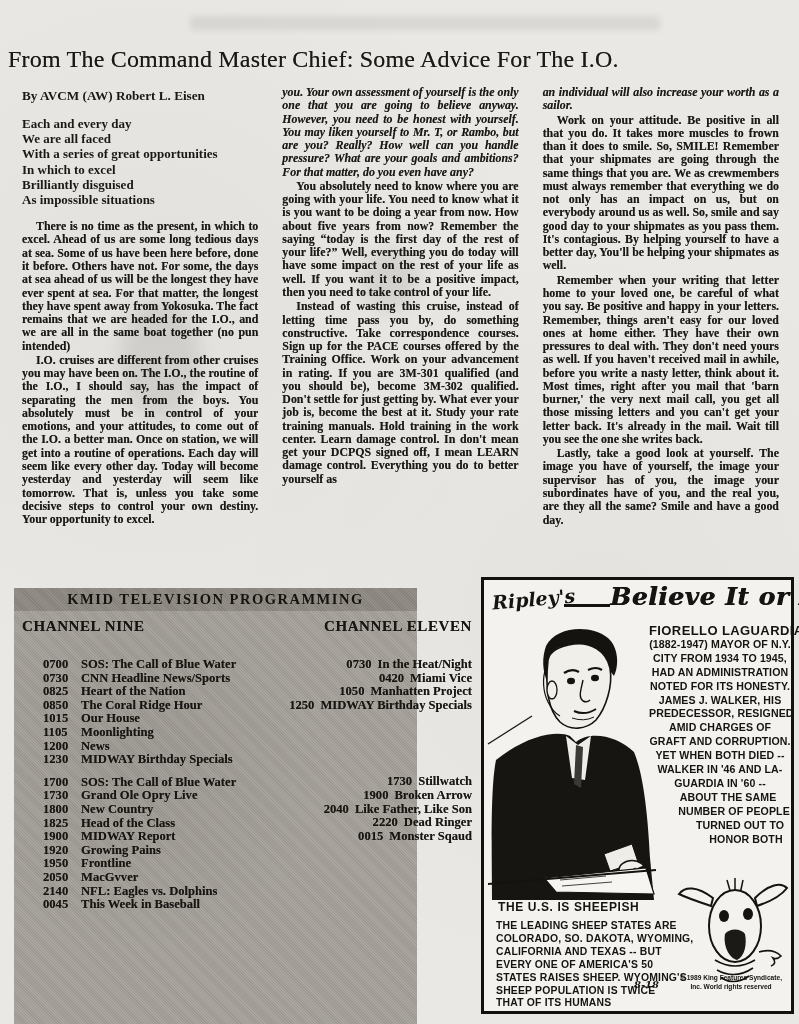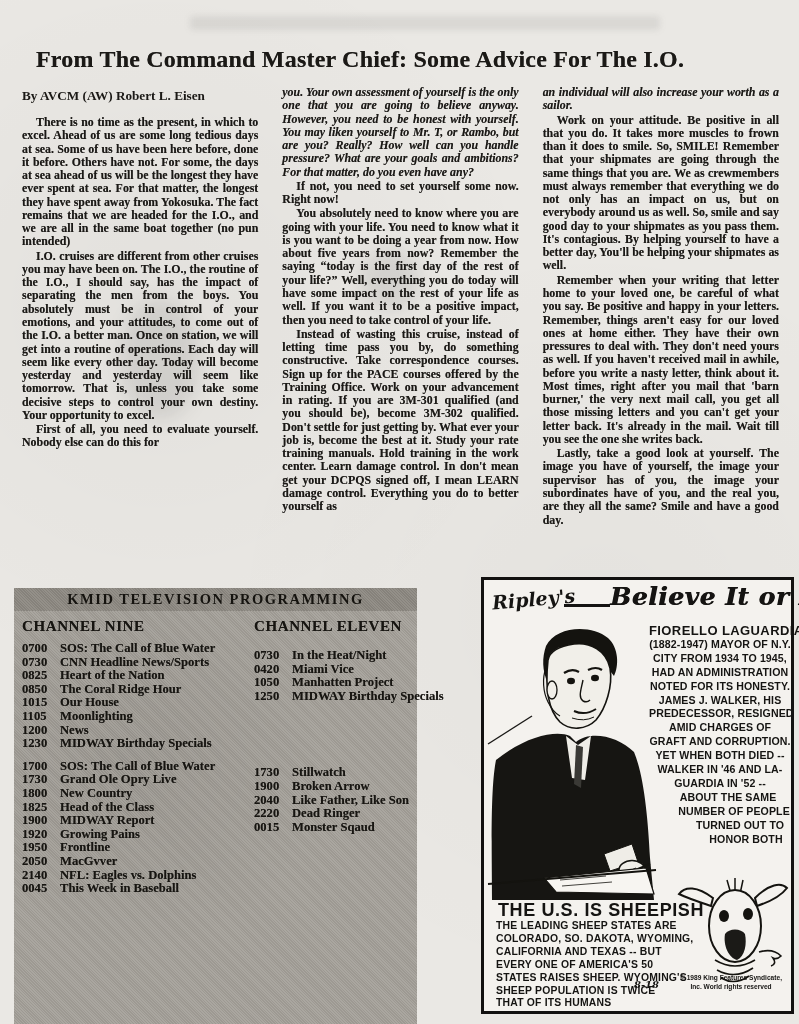--- a/index.html
+++ b/index.html
@@ -10,22 +10,22 @@
     background-image: radial-gradient(circle at 20% 30%, rgba(0,0,0,0.03), transparent 40%),
                       radial-gradient(circle at 75% 60%, rgba(0,0,0,0.025), transparent 45%);
     font-family:"Liberation Serif", serif; color:#1b1916;
   }
   .smudge { position:absolute; border-radius:50%; background:rgba(40,38,35,0.10); filter:blur(9px); pointer-events:none; }
   .ghost-line { position:absolute; top:16px; left:190px; width:470px; height:14px;
     background:rgba(70,68,64,0.10); filter:blur(3px); border-radius:4px; }
 
   
   .headline {
-    position:absolute; top:46px; left:36px; width:755px;
-    font-size:24px; font-weight:700; letter-spacing:0.2px; white-space:nowrap;
+    position:absolute; top:46px; left:8px; width:755px;
+    font-size:24px; font-weight:400; letter-spacing:0.2px; white-space:nowrap;
     text-shadow:0 0 0.5px rgba(0,0,0,0.6);
   }
 
   
   .cols { position:absolute; top:86px; left:22px; width:757px; display:flex; gap:24px; }
   .col { width:241px; }
   .byline { font-size:13.2px; font-weight:700; margin:2px 0 12px; }
   .poem { margin-bottom:13px; }
   .poem .tline { font-size:13px; font-weight:700; line-height:1.17; }
   .paras .para {
@@ -42,26 +42,26 @@
                       radial-gradient(circle at 30% 40%, rgba(0,0,0,0.05), transparent 50%);
     color:#171511;
   }
   .tvband {
     height:23px; background:#8e8a83; display:flex; align-items:center; justify-content:center;
     font-size:14.5px; font-weight:700; letter-spacing:1.5px; color:#15130f;
     background-image: repeating-linear-gradient(45deg, rgba(255,255,255,0.05) 0 1px, rgba(0,0,0,0.06) 1px 2px);
   }
   .tvcols { position:relative; padding:7px 8px 0 8px; }
   .tvcol-left  { position:absolute; left:8px;  top:7px; width:226px; }
-  .tvcol-right { position:absolute; left:240px; top:7px; width:218px; }
-  .chhead { font-size:15px; font-weight:700; letter-spacing:0.6px; margin-bottom:7px;
+  .tvcol-right { position:absolute; left:240px; top:7px; width:218px;text-align:right; }
+  .chhead { font-size:15px; font-weight:700; letter-spacing:0.6px; margin-bottom:23px;
             text-shadow:0 0 0.5px rgba(0,0,0,0.5); }
   .tv-row { font-size:12.6px; font-weight:700; line-height:13.6px; white-space:nowrap;
             text-shadow:0 0 0.4px rgba(0,0,0,0.45); }
-  .tv-time { display:inline-block; min-width:32px; margin-right:6px; }
+  .tv-time { display:inline-block; min-width:32px; margin-right:6px;margin-left:21px; }
   .list-evening { margin-top:9px; }
   .tvcol-right .list-morning { margin-top:14px; }
   .tvcol-right .list-evening { margin-top:63px; }
 
   
   .rip {
     position:absolute; left:481px; top:577px; width:313px; height:437px;
     background:#f4f2ee; border:3px solid #121110; color:#151412;
   }
   .rip-head { position:absolute; top:2px; left:6px; width:295px; height:36px; }
@@ -81,21 +81,21 @@
     font-family:"Liberation Sans", sans-serif; font-weight:700; font-size:10.6px;
     line-height:13.9px; white-space:nowrap; letter-spacing:0.1px;
   }
   .fact .tline:first-child { font-size:13px; letter-spacing:0.4px; }
   .fact .tline:nth-child(13){ transform:translateX(8px); }
   .fact .tline:nth-child(14){ transform:translateX(14px); }
   .fact .tline:nth-child(15){ transform:translateX(20px); }
   .fact .tline:nth-child(16){ transform:translateX(26px); }
   .sheep-title {
     position:absolute; left:14px; top:320px; font-family:"Liberation Sans", sans-serif;
-    font-weight:700; font-size:18px; letter-spacing:0.6px;
+    font-weight:700; font-size:12px; letter-spacing:0.6px;
   }
   .sheep-lines { position:absolute; left:12px; top:340px; }
   .sheep-lines .tline {
     font-family:"Liberation Sans", sans-serif; font-weight:700; font-size:10.4px;
     line-height:12.9px; white-space:nowrap; letter-spacing:0.2px;
   }
   .sheepsvg { position:absolute; right:2px; top:288px; }
   .rip-copy { position:absolute; left:188px; top:394px; width:118px; text-align:center; }
   .rip-copy .tline { font-family:"Liberation Sans", sans-serif; font-weight:700; font-size:6.6px; line-height:8.5px; white-space:nowrap; }
   .rip-date { position:absolute; left:150px; top:399px; font-style:italic; font-weight:700; font-size:10px; font-family:"DejaVu Serif", serif; }
@@ -107,30 +107,36 @@
 
   <div class="ghost-line"></div>
   <div class="smudge" style="left:120px; top:300px; width:80px; height:120px;"></div>
   <div class="smudge" style="left:360px; top:250px; width:60px; height:60px;"></div>
 
   <div class="headline">From The Command Master Chief:  Some Advice For The I.O.</div>
 
   <div class="cols">
     <div class="col">
       <div class="byline">By AVCM (AW) Robert L. Eisen</div>
+      <div class="poem">
+          <div class="tline">Each and every day</div>
+          <div class="tline">We are all faced</div>
+          <div class="tline">With a series of great opportunities</div>
+          <div class="tline">In which to excel</div>
+          <div class="tline">Brilliantly disguised</div>
+          <div class="tline">As impossible situations</div>
+        </div>
       <div class="paras">
           <p class="para">There is no time as the present, in which to excel.  Ahead of us are some long tedious days at sea.  Some of us have been here before, done it before. Others have not.  For some, the days at sea ahead of us will be the longest they have ever spent at sea.  For that matter, the longest they have spent away from Yokosuka.  The fact remains that we are headed for the I.O., and we are all in the same boat together (no pun intended)</p>
           <p class="para">I.O. cruises are different from other cruises you may have been on.  The I.O., the routine of the I.O., I should say, has the impact of separating the men from the boys.  You absolutely must be in control of your emotions, and your attitudes, to come out of the I.O. a better man.  Once on station, we will get into a routine of operations. Each day will seem like every other day. Today will become yesterday and yesterday will seem like tomorrow. That is, unless you take some decisive steps to control your own destiny. Your opportunity to excel.</p>
-          <p class="para">First of all, you need to evaluate yourself.  Nobody else can do this for</p>
         </div>
     </div>
     <div class="col">
       <div class="paras cont">
           <p class="para">you.  Your own assessment of yourself is the only one that you are going to believe anyway. However, you need to be honest with yourself.  You may liken yourself to Mr. T, or Rambo, but are you? Really?  How well can you handle pressure?  What are your goals and ambitions?  For that matter, do you even have any?</p>
-          <p class="para">If not, you need to set yourself some now. Right now!</p>
           <p class="para">You absolutely need to know where you are going with your life.  You need to know what it is you want to be doing a year from now.  How about five years from now?  Remember the saying “today is the first day of the rest of your life?”  Well, everything you do today will have some impact on the rest of your life as well.  If you want it to be a positive impact, then you need to take control of your life.</p>
           <p class="para">Instead of wasting this cruise, instead of letting time pass you by, do something constructive.  Take correspondence courses.  Sign up for the PACE courses offered by the Training Office.  Work on your advancement in rating.  If you are 3M-301 qualified (and you should be), become 3M-302 qualified.  Don't settle for just getting by.  What ever your job is, become the best at it.  Study your rate training manuals.  Hold training in the work center.  Learn damage control.  In don't mean get your DCPQS signed off, I mean LEARN damage control. Everything you do to better yourself as</p>
         </div>
     </div>
     <div class="col">
       <div class="paras cont">
           <p class="para">an individual will also increase your worth as a sailor.</p>
           <p class="para">Work on your attitude.  Be positive in all that you do.  It takes more muscles to frown than it does to smile. So, SMILE!  Remember that your shipmates are going through the same things that you are.  We as crewmembers must always remember that everything we do not only has an impact on us, but on everybody around us as well.  So, smile and say good day to your shipmates as you pass them. It's contagious.  By helping yourself to have a better day, You'll be helping your shipmates as well.</p>
           <p class="para">Remember when your writing that letter home to your loved one, be careful of what you say.  Be positive and happy in your letters.  Remember, things aren't easy for our loved ones at home either.  They have their own pressures to deal with.  They don't need yours as well.  If you haven't received mail in awhile, before you write a nasty letter, think about it. Most times, right after you mail that 'barn burner,' the very next mail call, you get all those missing letters and you can't get your letter back.  It's already in the mail.  Wait till you see the one she writes back.</p>
           <p class="para">Lastly, take a good look at yourself. The image you have of yourself, the image your supervisor has of you, the image your subordinates have of you, and the real you, are they all the same? Smile and have a good day.</p>
@@ -222,21 +228,21 @@
         <div class="tline">(1882-1947) MAYOR OF N.Y.</div>
         <div class="tline">CITY FROM 1934 TO 1945,</div>
         <div class="tline">HAD AN ADMINISTRATION</div>
         <div class="tline">NOTED FOR ITS HONESTY.</div>
         <div class="tline">JAMES J. WALKER, HIS</div>
         <div class="tline">PREDECESSOR, RESIGNED</div>
         <div class="tline">AMID CHARGES OF</div>
         <div class="tline">GRAFT AND CORRUPTION.</div>
         <div class="tline">YET WHEN BOTH DIED --</div>
         <div class="tline">WALKER IN '46 AND LA-</div>
-        <div class="tline">GUARDIA IN '52 --</div>
+        <div class="tline">GUARDIA IN '60 --</div>
         <div class="tline">ABOUT THE SAME</div>
         <div class="tline">NUMBER OF PEOPLE</div>
         <div class="tline">TURNED OUT TO</div>
         <div class="tline">HONOR BOTH</div>
       </div>
 
     <div class="sheep-title">THE U.S. IS SHEEPISH</div>
     <div class="sheep-lines">
         <div class="tline">THE LEADING SHEEP STATES ARE</div>
         <div class="tline">COLORADO, SO. DAKOTA, WYOMING,</div>

